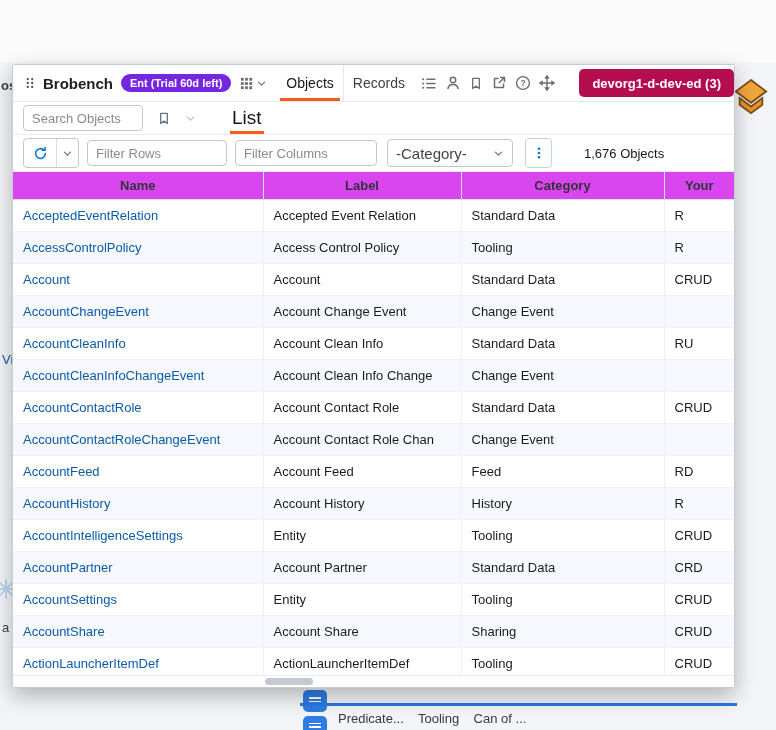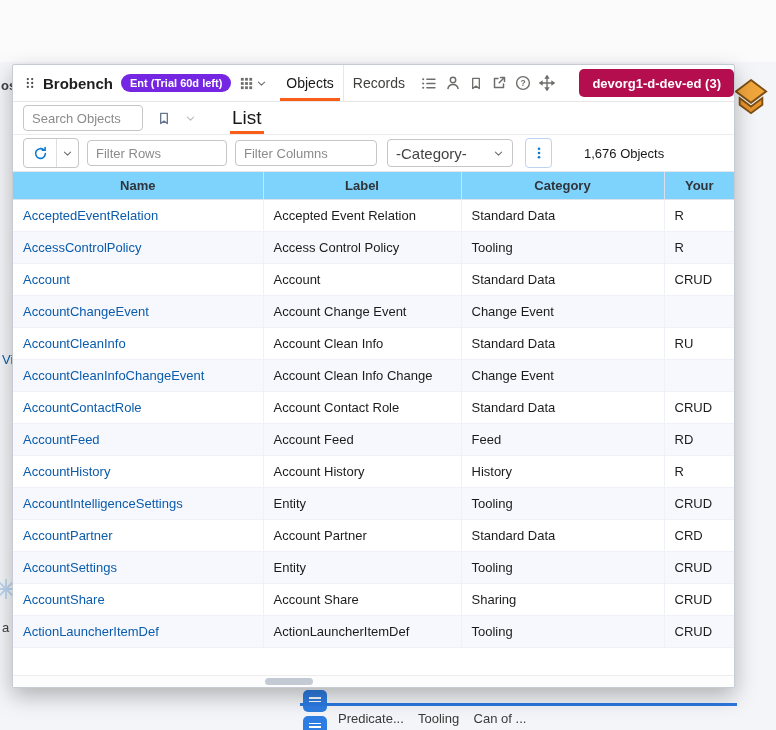--- a/index.html
+++ b/index.html
@@ -69,21 +69,21 @@
     font-size:15px;color:#444;cursor:pointer;margin-left:2px;}
   .kebab-btn{width:25px;height:28px;border:1px solid #bcd4f0;border-radius:4px;background:#fff;
     display:flex;align-items:center;justify-content:center;cursor:pointer;margin-left:4px;}
   .count-text{margin-left:24px;font-size:13px;color:#181818;}
 
   
   .table-wrap{flex:1 1 auto;overflow:hidden;}
   table.objects{border-collapse:collapse;table-layout:fixed;width:721px;font-size:13px;}
   table.objects col.c1{width:250px;} table.objects col.c2{width:198px;}
   table.objects col.c3{width:203px;} table.objects col.c4{width:70px;}
-  table.objects thead th{height:25px;background:#7dd3fc;color:#30343a;font-weight:700;text-align:center;
+  table.objects thead th{height:25px;background:#d946ef;color:#30343a;font-weight:700;text-align:center;
     border-top:1px solid #e3e8ef;border-bottom:1px solid #dde3ec;overflow:hidden;white-space:nowrap;cursor:pointer;}
   table.objects thead th + th{border-left:1px solid #d9dfe8;}
   table.objects tbody td{height:31px;border-bottom:1px solid #eef1f7;padding:0 10px;overflow:hidden;
     white-space:nowrap;color:#1c1c1c;}
   table.objects tbody td:not(:last-child){border-right:1px solid #eef1f6;}
   table.objects tbody tr:nth-child(even){background:#f6f8fd;}
   a.obj-link{color:#0b5cab;text-decoration:none;}
 
   
   .p-scrollbar{flex:0 0 11px;position:relative;background:#fdfdfd;border-top:1px solid #ededed;}
@@ -314,20 +314,26 @@
               <td>Change Event</td>
               <td></td>
             </tr>
             <tr>
               <td><a href="#" class="obj-link">AccountContactRole</a></td>
               <td>Account Contact Role</td>
               <td>Standard Data</td>
               <td>CRUD</td>
             </tr>
             <tr>
+              <td><a href="#" class="obj-link">AccountContactRoleChangeEvent</a></td>
+              <td>Account Contact Role Chan</td>
+              <td>Change Event</td>
+              <td></td>
+            </tr>
+            <tr>
               <td><a href="#" class="obj-link">AccountFeed</a></td>
               <td>Account Feed</td>
               <td>Feed</td>
               <td>RD</td>
             </tr>
             <tr>
               <td><a href="#" class="obj-link">AccountHistory</a></td>
               <td>Account History</td>
               <td>History</td>
               <td>R</td>

